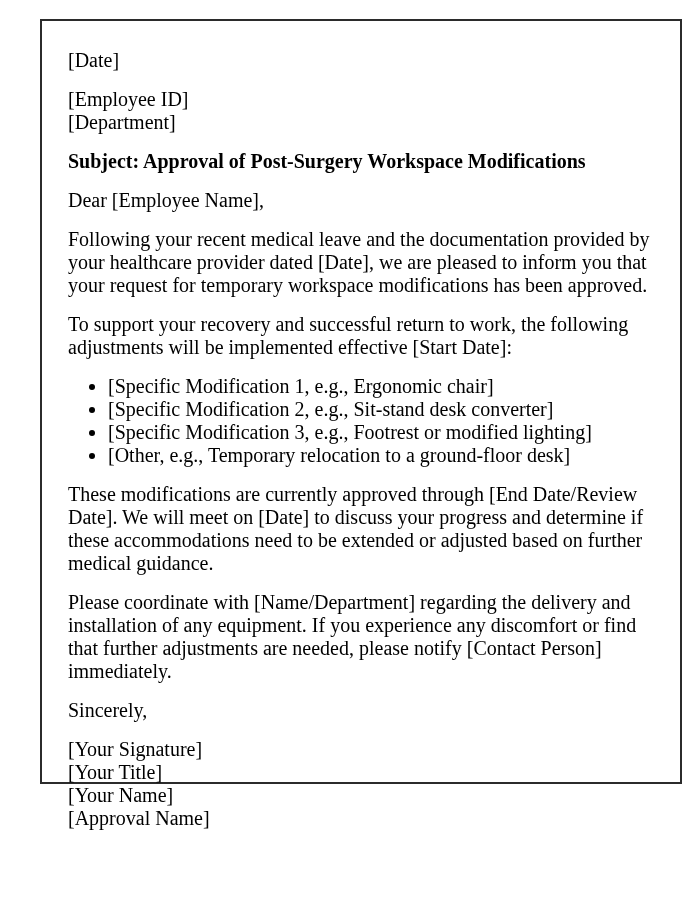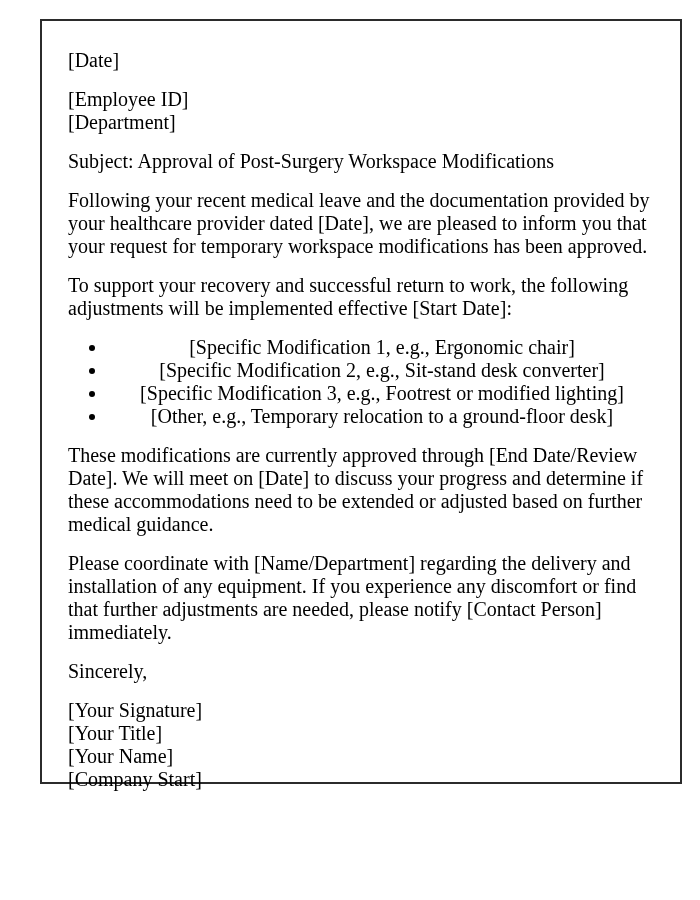--- a/index.html
+++ b/index.html
@@ -31,46 +31,46 @@
   .para {
     margin: 16px 0;
   }
   .block {
     margin: 16px 0;
   }
   .block div {
     line-height: 1.15;
   }
   .subject {
-    font-weight: normal;
+    font-weight: bold;
   }
   ul.mod-list {
     margin: 16px 0;
     padding-left: 40px;
     list-style-type: disc;
-    text-align: center;
   }
   ul.mod-list li {
     line-height: 1.15;
   }
 </style>
 </head>
 <body>
 
 <div class="letter-frame">
 
   <p class="para">[Date]</p>
 
   <div class="block">
     <div>[Employee ID]</div>
     <div>[Department]</div>
   </div>
 
   <p class="para subject">Subject: Approval of Post-Surgery Workspace Modifications</p>
 
+  <p class="para">Dear [Employee Name],</p>
 
   <p class="para">Following your recent medical leave and the documentation provided by your healthcare provider dated [Date], we are pleased to inform you that your request for temporary workspace modifications has been approved.</p>
 
   <p class="para">To support your recovery and successful return to work, the following adjustments will be implemented effective [Start Date]:</p>
 
   <ul class="mod-list">
     <li>[Specific Modification 1, e.g., Ergonomic chair]</li>
     <li>[Specific Modification 2, e.g., Sit-stand desk converter]</li>
     <li>[Specific Modification 3, e.g., Footrest or modified lighting]</li>
     <li>[Other, e.g., Temporary relocation to a ground-floor desk]</li>
@@ -80,16 +80,16 @@
 
   <p class="para">Please coordinate with [Name/Department] regarding the delivery and installation of any equipment. If you experience any discomfort or find that further adjustments are needed, please notify [Contact Person] immediately.</p>
 
 
   <p class="para">Sincerely,</p>
 
   <div class="block">
     <div>[Your Signature]</div>
     <div>[Your Title]</div>
     <div>[Your Name]</div>
-    <div>[Company Start]</div>
+    <div>[Approval Name]</div>
   </div>
 
 </div>
 
 </body></html>

